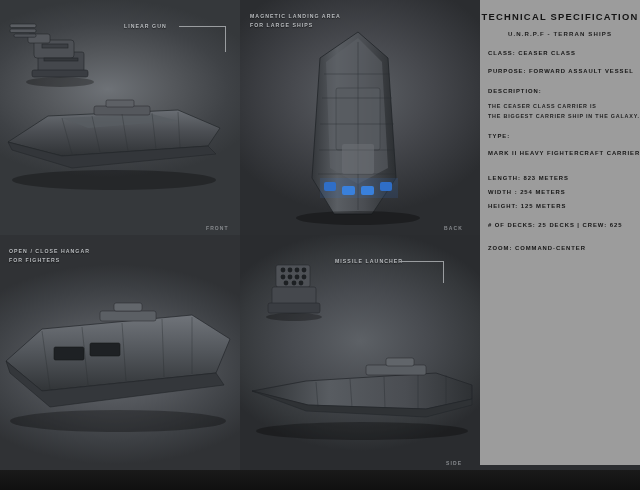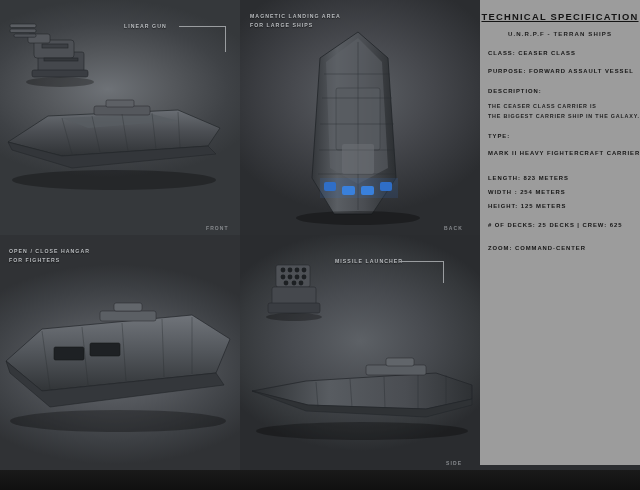--- a/index.html
+++ b/index.html
@@ -58,21 +58,20 @@
   .viewlab{
     position:absolute;color:#86898d;font-size:5px;letter-spacing:1.1px;
     font-weight:700;text-transform:uppercase;
   }
 
   
   .spec-title{
     position:absolute;left:0;width:160px;text-align:center;top:11px;
     color:#141414;font-size:9.4px;font-weight:700;letter-spacing:1.25px;
     text-transform:uppercase;
-    text-decoration:underline;
   }
   .spec-sub{
     position:absolute;left:0;width:160px;text-align:center;top:30px;
     color:#1d1d1d;font-size:6.1px;font-weight:700;letter-spacing:1.1px;
     text-transform:uppercase;
   }
   .spec-line{
     position:absolute;left:8px;color:#141414;font-size:5.9px;font-weight:700;
     letter-spacing:.95px;text-transform:uppercase;white-space:nowrap;
   }

